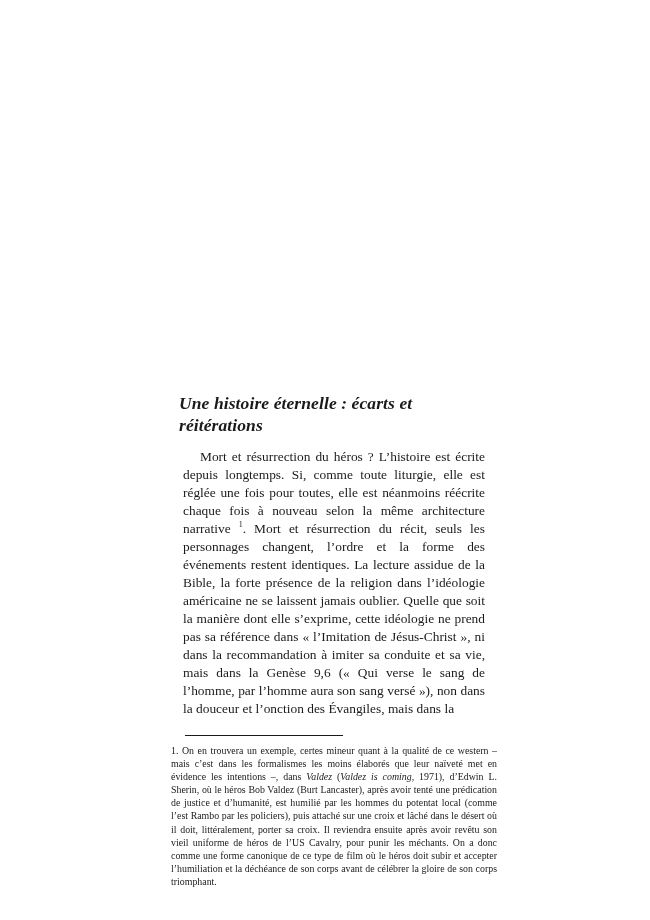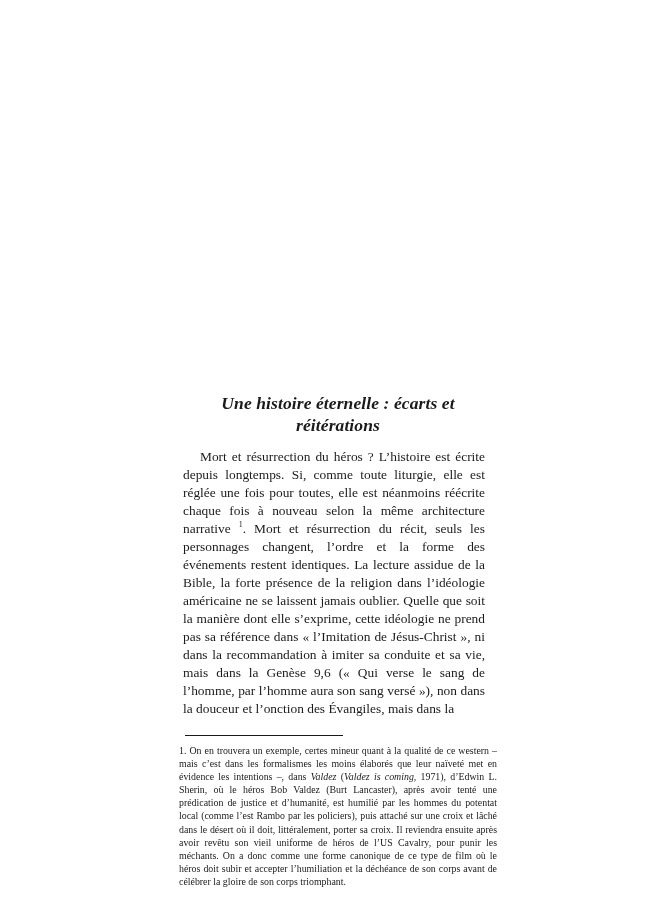--- a/index.html
+++ b/index.html
@@ -1,23 +1,23 @@
 <!DOCTYPE html>
 <html><head>
 <meta charset="utf-8">
 <style>
   html, body { margin:0; padding:0; background:#ffffff; }
   body { width:650px; height:920px; position:relative; overflow:hidden; }
   .page { position:absolute; left:0; top:0; width:650px; height:920px; background:#fff; }
   .text-block { position:absolute; left:171px; width:326px; top:392px; color:#1a1a1a; font-family:"Liberation Serif", "DejaVu Serif", serif; }
-  .title { font-weight:bold; font-style:italic; font-size:17.5px; text-align:center; margin:0 0 6px 8px; line-height:22px; letter-spacing:0.1px; }
+  .title { font-weight:bold; font-style:italic; font-size:17.5px; margin:0 0 6px 8px; line-height:22px; letter-spacing:0.1px; }
   .body-para { font-size:13.4px; line-height:18px; text-align:justify; text-indent:17px; margin:12px; hyphens:none; }
   .body-para sup { font-size:8px; vertical-align:6px; line-height:0; }
   .fn-rule { width:158px; height:0; border-top:1px solid #1a1a1a; margin:17px 0 0 14px; }
-  .footnote { font-size:9.9px; line-height:13.1px; text-align:justify; margin:8px 0 0 8px; }
+  .footnote { font-size:9.9px; line-height:13.1px; text-align:justify; margin:8px 0 0 0; }
   .footnote i { font-style:italic; }
 </style>
 </head>
 <body>
 
 <div class="page">
   <div class="text-block">
     <h2 class="title">Une histoire éternelle : écarts et réitérations</h2>
     <p class="body-para"><span>Mort et résurrection du héros ? L’histoire est écrite depuis longtemps. Si, comme toute liturgie, elle est réglée une fois pour toutes, elle est néanmoins réécrite chaque fois à nouveau selon la même architecture narrative</span>&nbsp;<sup>1</sup><span>. Mort et résurrection du récit, seuls les personnages changent, l’ordre et la forme des événements restent identiques. La lecture assidue de la Bible, la forte présence de la religion dans l’idéologie américaine ne se laissent jamais oublier. Quelle que soit la manière dont elle s’exprime, cette idéologie ne prend pas sa référence dans « l’Imitation de Jésus-Christ », ni dans la recommandation à imiter sa conduite et sa vie, mais dans la Genèse 9,6 (« Qui verse le sang de l’homme, par l’homme aura son sang versé »), non dans la douceur et l’onction des Évangiles, mais dans la</span></p>
     <div class="fn-rule"></div>

